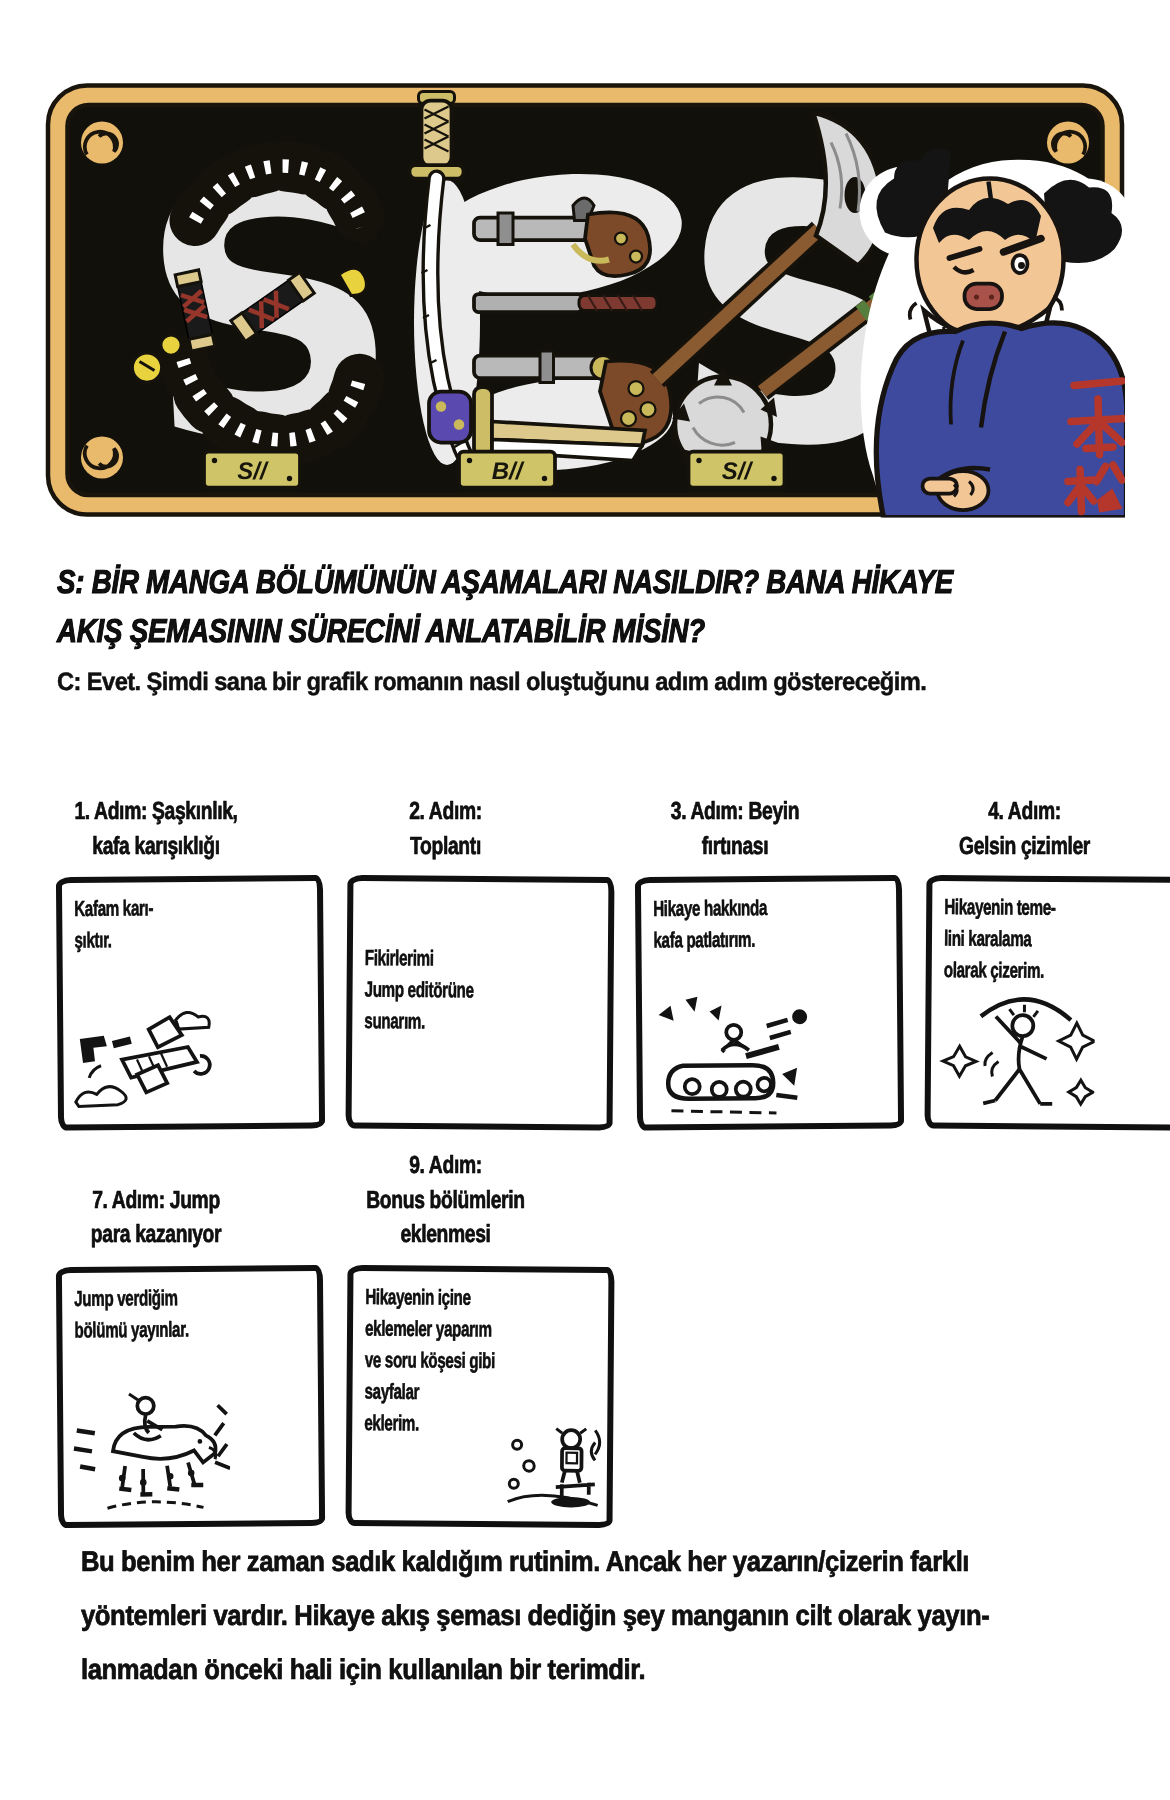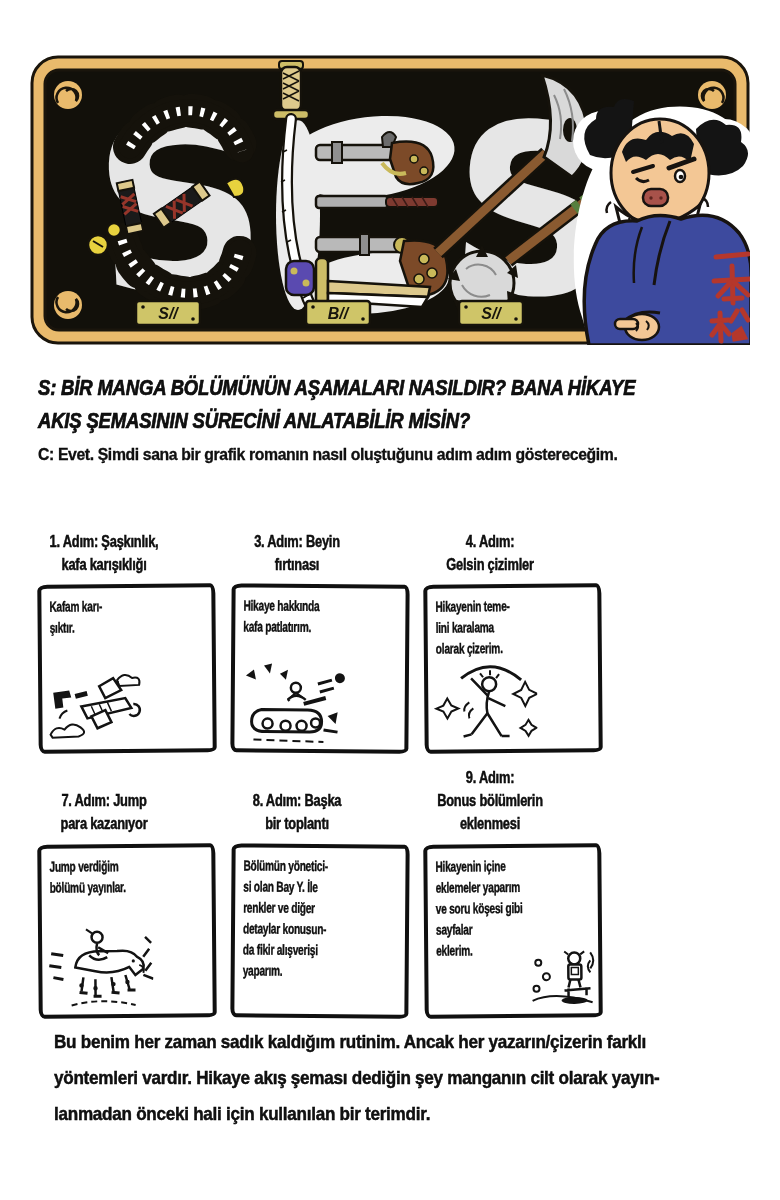--- a/index.html
+++ b/index.html
@@ -249,20 +249,29 @@
           <polygon points="34,42 78,34 84,44 40,54" fill="#fff" stroke="#131313" stroke-width="2.5"></polygon>
           <path d="M44,42 l4,9 M52,40 l4,9 M60,38 l4,9" stroke="#131313" stroke-width="1.5"></path>
           <polygon points="52,22 66,14 74,26 58,34" fill="#fff" stroke="#131313" stroke-width="2.5"></polygon>
           <polygon points="44,52 58,46 64,58 50,64" fill="#fff" stroke="#131313" stroke-width="2.5"></polygon>
           <path d="M86,40 a6,6 0 1,1 -4,10" fill="none" stroke="#131313" stroke-width="2.5"></path>
           <path d="M20,46 q-6,2 -8,8" stroke="#131313" stroke-width="2" fill="none"></path>
         </svg>
       </div>
     </div>
 
+    <div class="step">
+      <div class="step-title">2. Adım:
+Toplantı</div>
+      <div class="box">
+        <div class="box-text" style="margin-top:34px">Fikirlerimi
+Jump editörüne
+sunarım.</div>
+      </div>
+    </div>
 
     <div class="step">
       <div class="step-title">3. Adım: Beyin
 fırtınası</div>
       <div class="box">
         <div class="box-text">Hikaye hakkında
 kafa patlatırım.</div>
         <svg class="doodle" width="110" height="84" viewBox="0 0 110 84">
           <polygon points="6,14 14,8 16,18" fill="#131313"></polygon>
           <polygon points="24,4 32,2 30,12" fill="#131313"></polygon>
@@ -334,32 +343,20 @@
           <path d="M45,14 l-6,-4" stroke="#131313" stroke-width="2"></path>
           <path d="M50,24 q-2,8 2,12" stroke="#131313" stroke-width="2.5" fill="none"></path>
           <path d="M51,28 l10,6" stroke="#131313" stroke-width="2.5"></path>
           <path d="M42,36 q8,8 18,2" stroke="#131313" stroke-width="2.5" fill="none"></path>
           <path d="M98,18 l6,6 M102,30 l-6,8 M104,44 l-6,8 M96,56 l10,4" stroke="#131313" stroke-width="2.5"></path>
           <path d="M24,86 q30,-8 64,0" stroke="#131313" stroke-width="2" fill="none" stroke-dasharray="6 4"></path>
         </svg>
       </div>
     </div>
 
-    <div class="step">
-      <div class="step-title">8. Adım: Başka
-bir toplantı</div>
-      <div class="box">
-        <div class="box-text">Bölümün yönetici-
-si olan Bay Y. İle
-renkler ve diğer
-detaylar konusun-
-da fikir alışverişi
-yaparım.</div>
-      </div>
-    </div>
 
     <div class="step">
       <div class="step-title">9. Adım:
 Bonus bölümlerin
 eklenmesi</div>
       <div class="box">
         <div class="box-text">Hikayenin içine
 eklemeler yaparım
 ve soru köşesi gibi
 sayfalar

